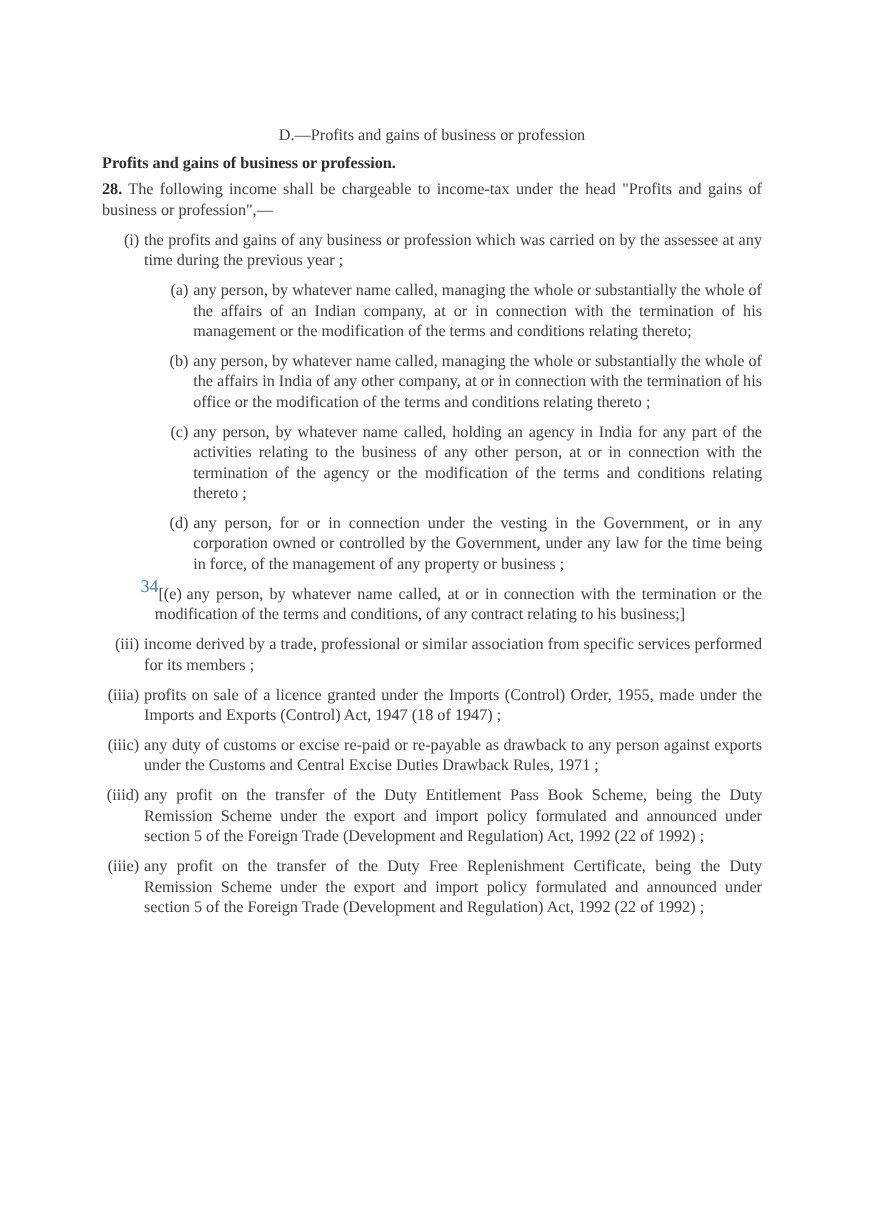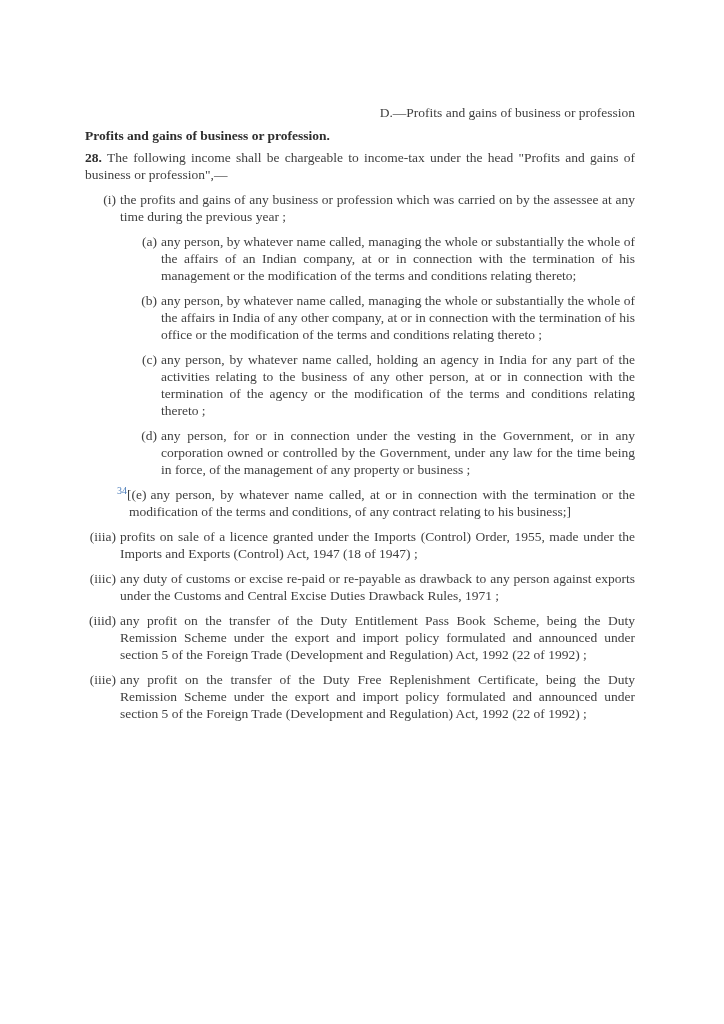--- a/index.html
+++ b/index.html
@@ -20,21 +20,21 @@
     color: var(--text-color);
     overflow: hidden;
   }
   .content {
     padding: 104px 0 0 85px;
     width: 635px; 
   }
   .text-block { width: 550px; }
 
   .section-heading {
-    text-align: right;
+    text-align: center;
     margin: 0 0 6px 0;
   }
   .article-heading {
     font-weight: bold;
     color: var(--heading-color);
     margin: 0 0 5px 0;
   }
   .intro {
     margin: 0 0 8px 0;
     text-align: justify;
@@ -62,21 +62,21 @@
     width: 72px;
     text-align: right;
     margin-right: 4px;
     text-indent: 0;
   }
   .item.level-e { padding-left: 44px; text-indent: -12px; }
   .item.level-e .label { margin-right: 4px; }
 
   sup.fnref {
     color: var(--footnote-color);
-    font-size: 10px;
+    font-size: 15px;
     line-height: 0;
     vertical-align: super;
   }
 </style>
 </head>
 <body>
 
 <div class="page">
   <div class="content">
     <div class="text-block">
@@ -93,20 +93,21 @@
   <p class="item level-2"><span class="label">(a)</span><span class="text">any person, by whatever name called, managing the whole or substantially the whole of the affairs of an Indian company, at or in connection with the termination of his management or the modification of the terms and conditions relating thereto;</span></p>
 
   <p class="item level-2"><span class="label">(b)</span><span class="text">any person, by whatever name called, managing the whole or substantially the whole of the affairs in India of any other company, at or in connection with the termination of his office or the modification of the terms and conditions relating thereto ;</span></p>
 
   <p class="item level-2"><span class="label">(c)</span><span class="text">any person, by whatever name called, holding an agency in India for any part of the activities relating to the business of any other person, at or in connection with the termination of the agency or the modification of the terms and conditions relating thereto ;</span></p>
 
   <p class="item level-2"><span class="label">(d)</span><span class="text">any person, for or in connection under the vesting in the Government, or in any corporation owned or controlled by the Government, under any law for the time being in force, of the management of any property or business ;</span></p>
 
   <p class="item level-e"><sup class="fnref">34</sup><span class="label">[(e)</span><span class="text">any person, by whatever name called, at or in connection with the termination or the modification of the terms and conditions, of any contract relating to his business;]</span></p>
 
+  <p class="item level-1"><span class="label">(iii)</span><span class="text">income derived by a trade, professional or similar association from specific services performed for its members ;</span></p>
 
   <p class="item level-1"><span class="label">(iiia)</span><span class="text">profits on sale of a licence granted under the Imports (Control) Order, 1955, made under the Imports and Exports (Control) Act, 1947 (18 of 1947) ;</span></p>
 
 
   <p class="item level-1"><span class="label">(iiic)</span><span class="text">any duty of customs or excise re-paid or re-payable as drawback to any person against exports under the Customs and Central Excise Duties Drawback Rules, 1971 ;</span></p>
 
   <p class="item level-1"><span class="label">(iiid)</span><span class="text">any profit on the transfer of the Duty Entitlement Pass Book Scheme, being the Duty Remission Scheme under the export and import policy formulated and announced under section 5 of the Foreign Trade (Development and Regulation) Act, 1992 (22 of 1992) ;</span></p>
 
   <p class="item level-1"><span class="label">(iiie)</span><span class="text">any profit on the transfer of the Duty Free Replenishment Certificate, being the Duty Remission Scheme under the export and import policy formulated and announced under section 5 of the Foreign Trade (Development and Regulation) Act, 1992 (22 of 1992) ;</span></p>
 

